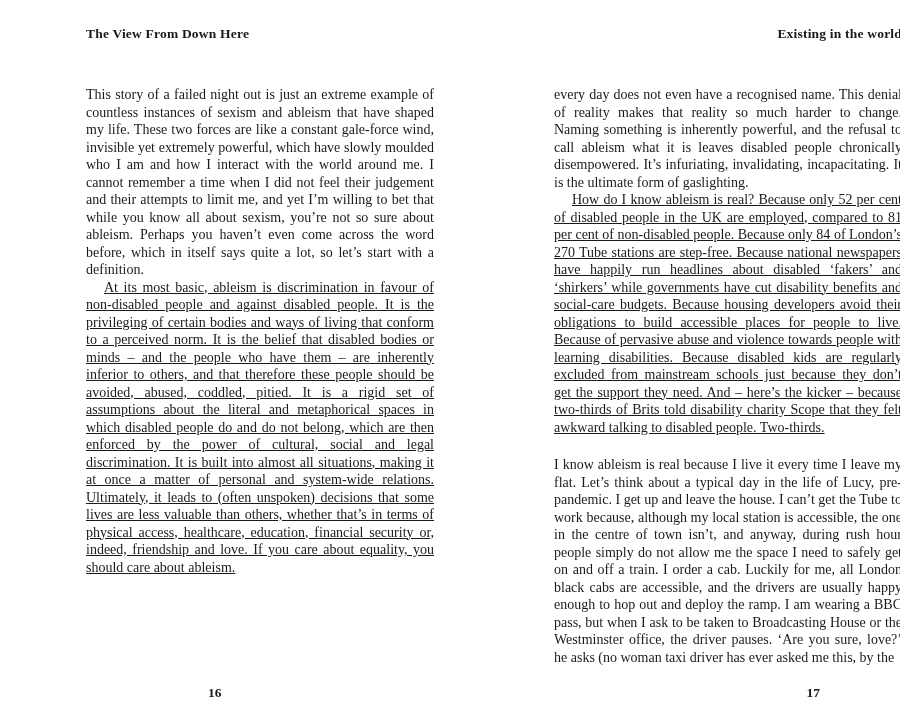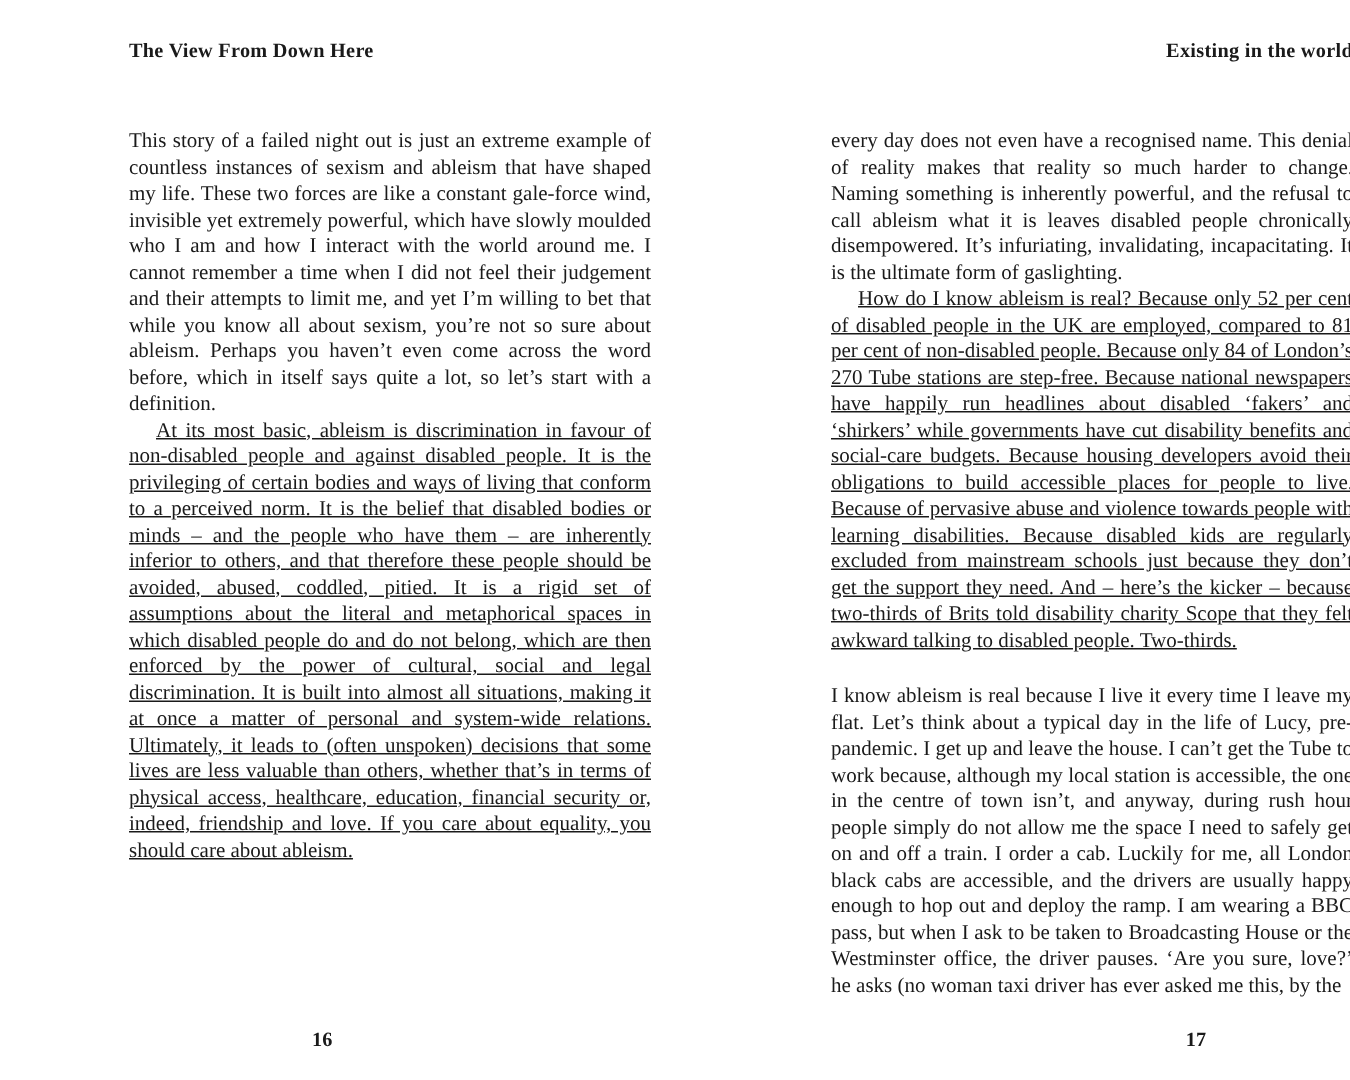--- a/index.html
+++ b/index.html
@@ -48,21 +48,21 @@
   .indent { text-indent: 18px; text-decoration: underline; }
   .space-before { margin-top: 20px; }
 
   .page-number {
     position: absolute;
     bottom: 19px;
     font-weight: bold;
     font-size: 13.5px;
   }
   .page-left  .page-number { left: 124px; margin-left: 40px; }
-  .page-right .page-number { right: 140px; }
+  .page-right .page-number { right: 124px; }
 </style>
 </head>
 <body>
 
 <div class="spread">
 
   <div class="page page-left">
     <div class="running-header">The View From Down Here</div>
 
     <div class="body-text">

